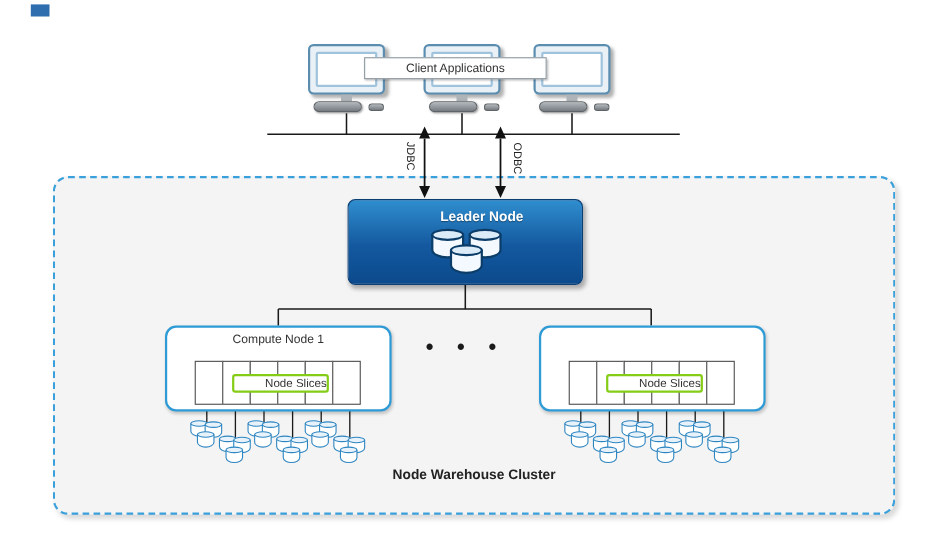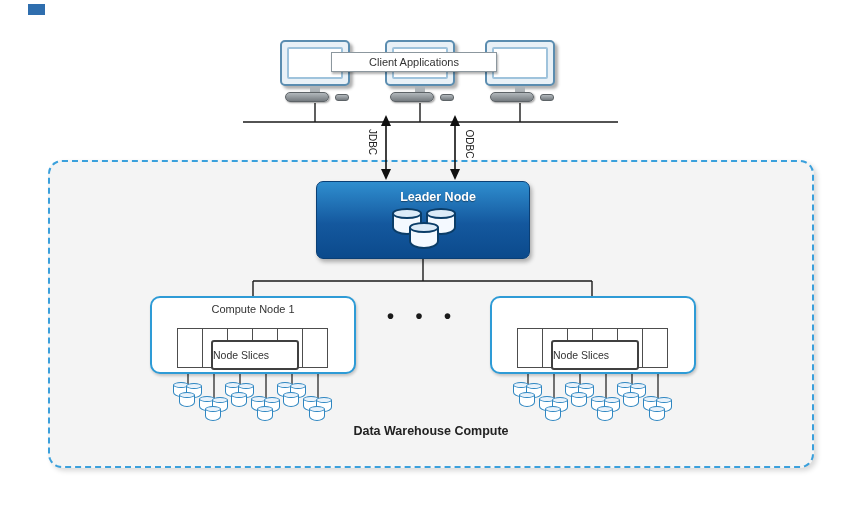--- a/index.html
+++ b/index.html
@@ -60,22 +60,22 @@
 
   
   .compute-node { position:absolute; top:296px; width:206px; height:78px; z-index:2; background:#fff;
                   border:2px solid #2e9bd6; border-radius:10px; box-shadow:1px 2px 3px rgba(0,0,0,.2); box-sizing:border-box;text-decoration:underline; }
   .cn-label { position:absolute; left:0; right:0; top:5px; text-align:center; font-size:11px; color:#333; }
   .cn-suffix { margin-left:3px; }
   .italic { font-style:italic; font-family:"Liberation Serif", serif; }
   .slices { position:absolute; left:25px; top:30px; height:40px; display:flex; }
   .slice { width:26px; height:40px; border:1px solid #4d4d4d; background:#fff; box-sizing:border-box; }
   .slice + .slice { margin-left:-1px; }
-  .slices-label { position:absolute; left:59px; top:42px; width:88px; height:30px; z-index:3; background:#fff;
-                  border:2px solid #404040; border-radius:3px; display:flex; align-items:center; justify-content:flex-start;
+  .slices-label { position:absolute; left:59px; top:42px; width:88px; height:17px; z-index:3; background:#fff;
+                  border:2px solid #84cc16; border-radius:3px; display:flex; align-items:center; justify-content:flex-end;
                   font-size:10.5px; color:#333; box-sizing:border-box; }
 
   .disk-group { position:absolute; width:30px; height:26px; z-index:2; }
 
   .dots { position:absolute; left:363px; top:305px; width:120px; text-align:center; z-index:2;
           font-size:20px; font-weight:bold; letter-spacing:8px; color:#1a1a1a; }
 
   .cluster-label { position:absolute; left:281px; top:424px; width:300px; text-align:center; z-index:2;
                    font-weight:bold; font-size:12.5px; color:#222; }
 </style>
@@ -369,15 +369,15 @@
     <div class="cyl cyl-sm" style="left:13px; top:1px">
         <div class="cbody"></div>
         <div class="ctop"></div>
       </div>
     <div class="cyl cyl-sm" style="left:6px; top:10px">
         <div class="cbody"></div>
         <div class="ctop"></div>
       </div>
   </div>
 
-  <div class="cluster-label">Data Warehouse Compute</div>
+  <div class="cluster-label">Node Warehouse Cluster</div>
 
 </div>
 
 </body></html>

